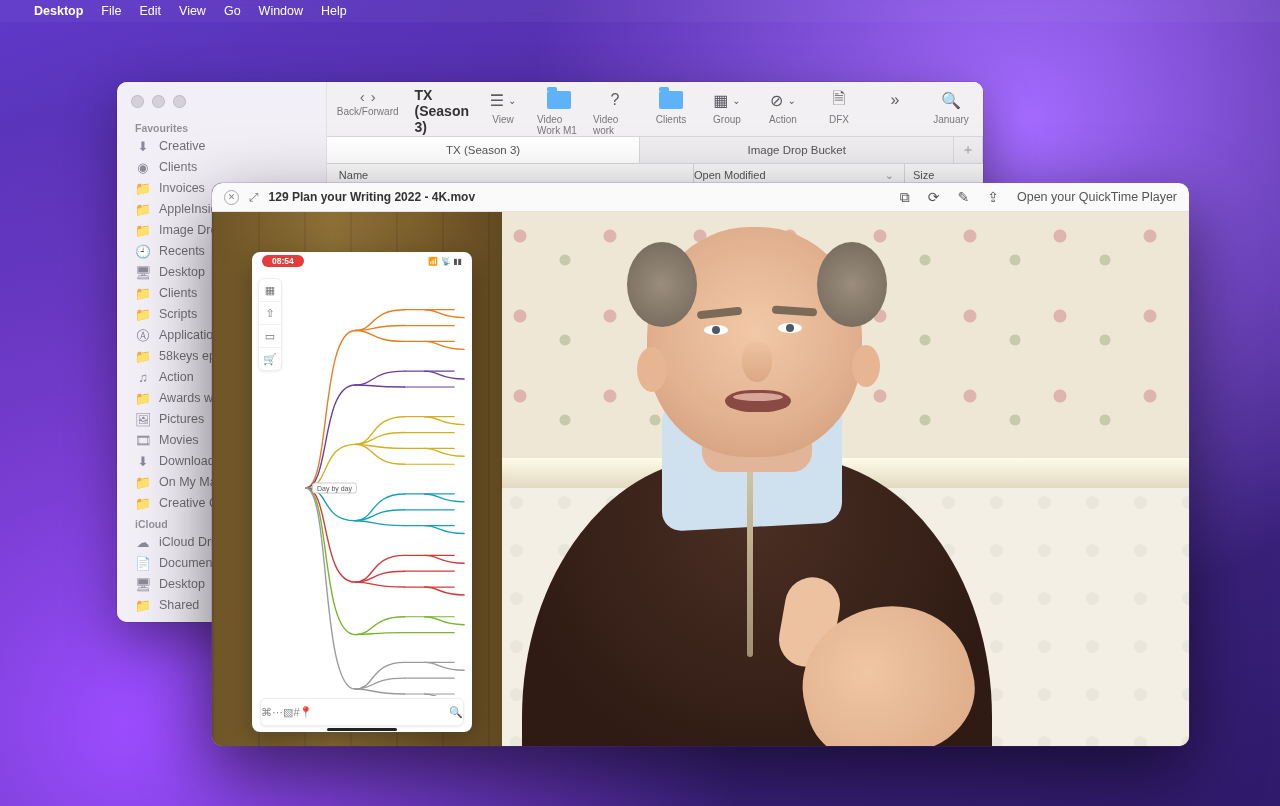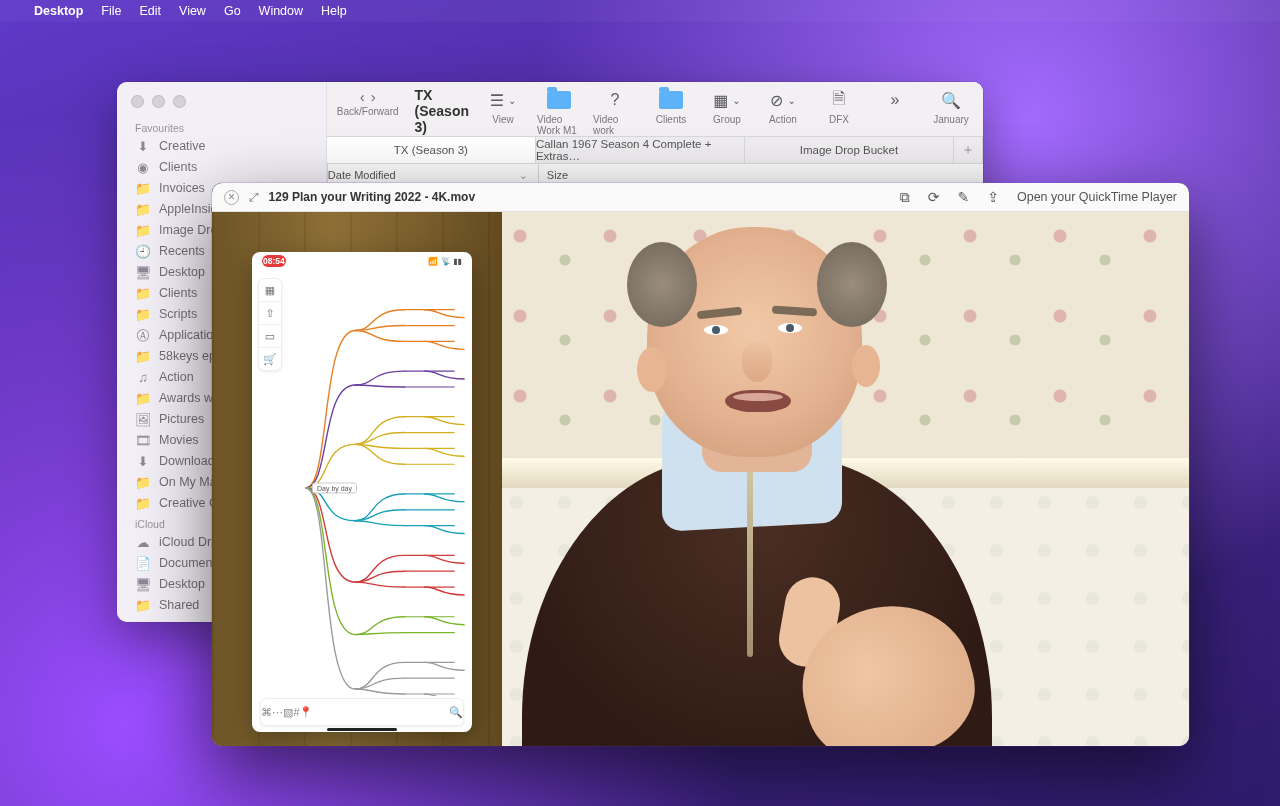--- a/index.html
+++ b/index.html
@@ -41,21 +41,21 @@
     display:flex;
   }
   .finder-sidebar{
     width:230px;background:rgba(240,236,245,0.82);box-sizing:border-box;
     border-right:1px solid rgba(0,0,0,0.06);
     font-size:12.5px;color:var(--sidebar-text);
     position:relative;padding-top:36px;
   }
   .traffic{position:absolute;top:13px;left:14px;display:flex;gap:8px}
   .traffic span{width:11px;height:11px;border-radius:50%;background:#d6d0d8;border:0.5px solid rgba(0,0,0,0.1)}
-  .side-section-label{font-size:10.5px;color:rgba(0,0,0,0.4);padding:4px 0 2px 18px;font-weight:400}
+  .side-section-label{font-size:10.5px;color:rgba(0,0,0,0.4);padding:4px 0 2px 18px;font-weight:700}
   .side-item{display:flex;align-items:center;gap:8px;padding:3px 0 3px 18px;line-height:15px}
   .side-item .glyph{width:16px;text-align:center;font-size:13px;color:#8b8897}
 
   .finder-main{flex:1;display:flex;flex-direction:column;background:#fff}
   .finder-toolbar{
     height:55px;background:var(--finder-toolbar-bg);border-bottom:1px solid var(--finder-border);
     display:flex;align-items:flex-start;box-sizing:border-box;padding:4px 10px 0 10px;gap:12px;
   }
   .navchunk{display:flex;flex-direction:column;align-items:center;font-size:10px;color:#79767d}
   .navchunk .iconrow{display:flex;gap:6px;color:#6b6870;font-size:15px;height:20px;align-items:center}
@@ -133,21 +133,21 @@
   .eye.r{left:296px;bottom:414px}
   .nose{position:absolute;left:260px;bottom:365px;width:30px;height:40px;background:linear-gradient(#edc2a0,#dca784);border-radius:40% 40% 50% 50%}
   .mouth{position:absolute;left:243px;bottom:335px;width:66px;height:22px;background:#8a4a44;border-radius:50%/60%}
   .mouth:after{content:"";position:absolute;left:8px;top:3px;right:8px;height:8px;background:#d9a79a;border-radius:50%}
   .hand{position:absolute;left:320px;bottom:-10px;width:170px;height:150px;background:radial-gradient(circle at 40% 40%, #f0c6a3, #dca985);border-radius:50% 50% 40% 40%;transform:rotate(-15deg)}
   .thumb{position:absolute;left:300px;bottom:80px;width:55px;height:90px;background:#ecc2a0;border-radius:30px;transform:rotate(10deg)}
 
   
   .phone{position:absolute;left:40px;top:40px;width:220px;height:480px;background:#fff;border-radius:8px;box-shadow:0 10px 30px rgba(0,0,0,0.35);overflow:hidden;font-size:8px;color:#555}
   .phone-status{height:18px;display:flex;align-items:center;justify-content:space-between;padding:0 10px}
-  .pill{background:#e63b3b;color:#fff;border-radius:9px;padding:1px 1px;font-size:8.5px;font-weight:600}
+  .pill{background:#e63b3b;color:#fff;border-radius:9px;padding:1px 10px;font-size:8.5px;font-weight:600}
   .phone-tools{position:absolute;left:6px;top:26px;width:22px;background:#fff;border:1px solid #eee;border-radius:6px;box-shadow:0 1px 3px rgba(0,0,0,0.08);}
   .phone-tools div{height:22px;display:flex;align-items:center;justify-content:center;font-size:11px;color:#777;border-bottom:1px solid #f1f1f1}
   .phone-tools div:last-child{border-bottom:none}
   .mindmap{position:absolute;left:32px;right:6px;top:28px;bottom:36px}
   .mindmap svg{width:100%;height:100%}
   .root-label{position:absolute;left:28px;top:50%;transform:translateY(-50%);font-size:7px;border:1px solid #ccc;border-radius:3px;padding:1px 4px;background:#fff}
   .phone-bottom{position:absolute;left:8px;right:8px;bottom:6px;height:26px;background:#fff;border:1px solid #eee;border-radius:6px;box-shadow:0 1px 3px rgba(0,0,0,0.08);display:flex;align-items:center;justify-content:space-around;font-size:11px;color:#888}
   .phone-homebar{position:absolute;left:50%;bottom:1px;width:70px;height:3px;background:#222;border-radius:2px;transform:translateX(-50%)}
 
   .node{stroke-linecap:round;fill:none;stroke-width:1.4}
@@ -335,31 +335,29 @@
           </div>
         <span>January</span>
       </div>
     </div>
 
     <div class="tabbar">
       <div class="tab active">
           <span>TX (Season 3)</span>
         </div>
       <div class="tab">
-          <span>Callan 1967 Season 4 Complete + Extras…</span>
-        </div>
-      <div class="tab">
           <span>Image Drop Bucket</span>
         </div>
       <div class="tab add">＋</div>
     </div>
 
     <div class="list-header">
+      <div class="col-name">Name</div>
       <div class="col-date">
-          <span>Date Modified</span>
+          <span>Open Modified</span>
           <span style="color:#999">⌄</span>
         </div>
       <div class="col-size">Size</div>
     </div>
 
     <div class="list-row">
       <div class="rname">
         <span class="mov-icon"></span>
         <span>137 Dictation and Transcription III - 4K.mov</span>
       </div>

